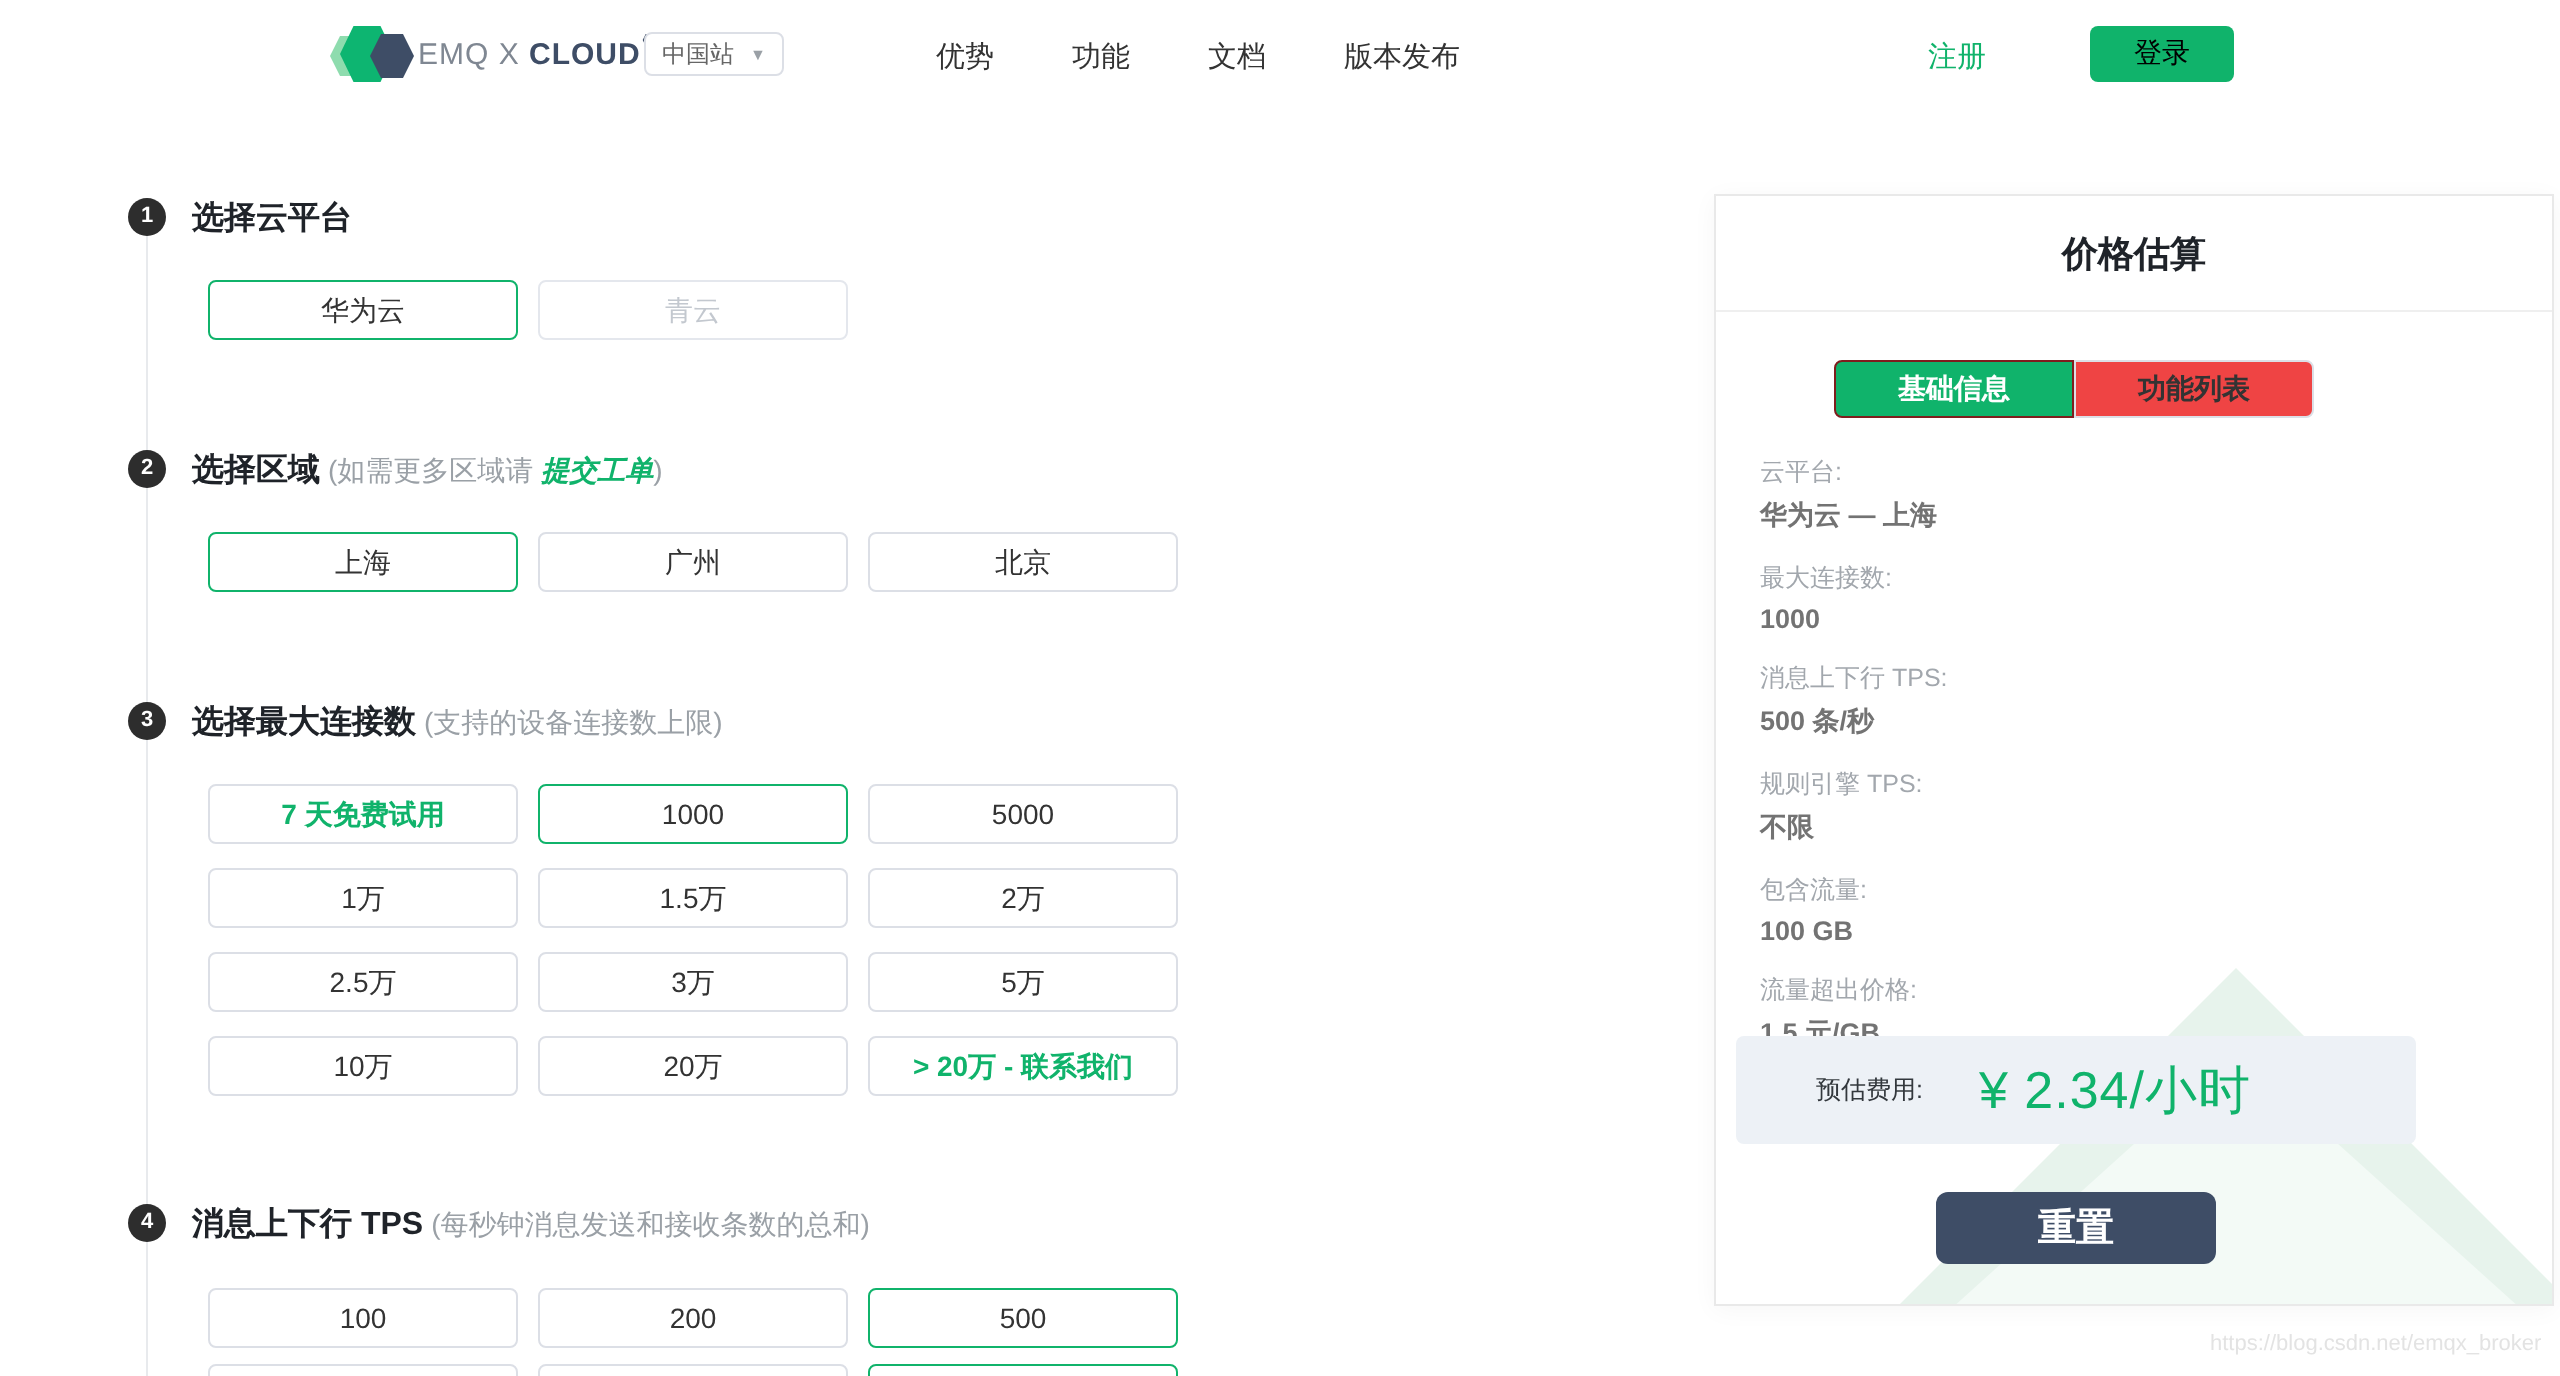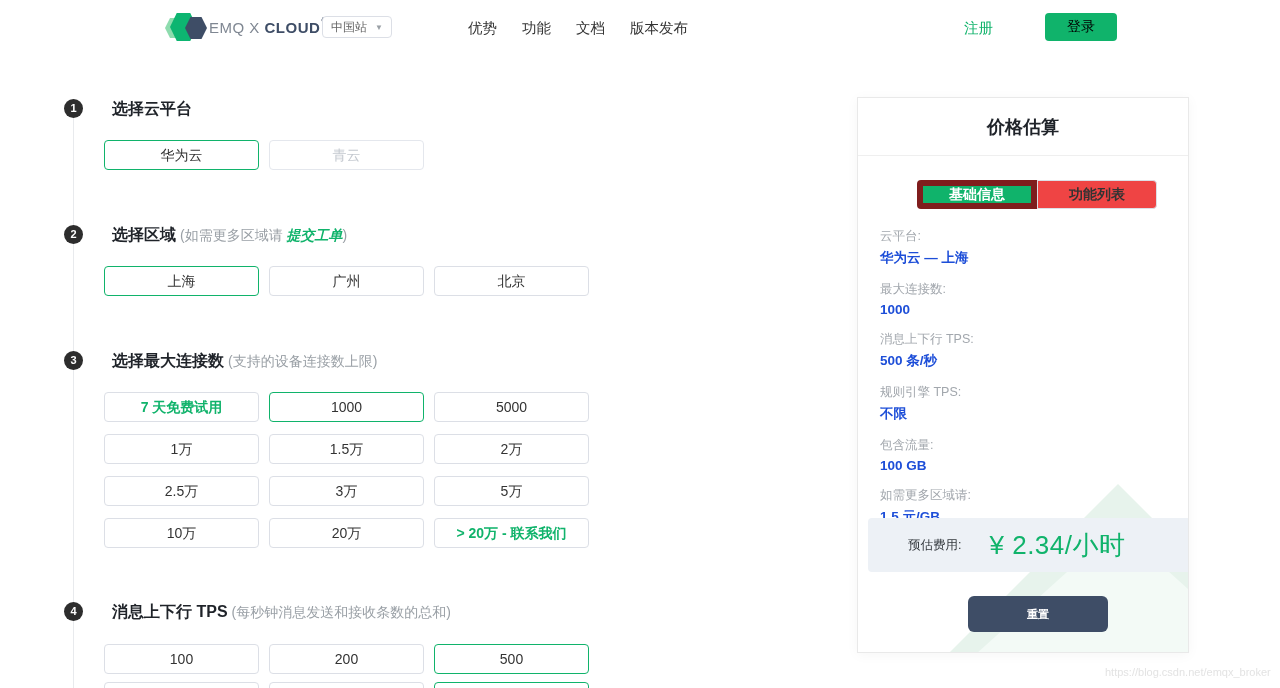--- a/index.html
+++ b/index.html
@@ -14,54 +14,54 @@
   .hex { position:absolute; }
   .hexshape { clip-path: polygon(25% 0, 75% 0, 100% 50%, 75% 100%, 25% 100%, 0 50%); }
   .hex-light { left:0; top:5px; width:20px; height:20px; background:#8edcae; z-index:1; }
   .hex-green { left:5px; top:0; width:27px; height:28px; background:#0db571; z-index:2; }
   .hex-navy  { left:20px; top:4px; width:22px; height:22px; background:#3e4d66; z-index:3; }
   .brand-text { position:absolute; left:44px; top:6px; font-size:15px; color:#7f8792; letter-spacing:.5px; white-space:nowrap; }
   .brand-text b { color:#3e4d66; font-weight:bold; }
   .sup-hex { display:inline-block; width:6px; height:6px; background:#3e4d66; clip-path: polygon(25% 0, 75% 0, 100% 50%, 75% 100%, 25% 100%, 0 50%); vertical-align:top; margin-left:1px; margin-top:-2px; }
   .region-select { position:absolute; left:322px; top:16px; height:22px; border:1px solid #dcdfe6; border-radius:4px; display:flex; align-items:center; padding:0 8px; font-size:12px; color:#666; cursor:pointer; background:#fff; }
   .region-select .caret { font-size:8px; color:#9aa0a6; margin-left:8px; }
-  .nav { position:absolute; left:468px; top:19px; display:flex; gap:25px; font-size:14.5px; color:#333; }
+  .nav { position:absolute; left:468px; top:19px; display:flex; gap:39px; font-size:14.5px; color:#333; }
   .nav a { cursor:pointer; text-decoration:none; color:#333; white-space:nowrap; }
   .register-link { position:absolute; left:964px; top:19px; font-size:14.5px; color:#10b36b; font-weight:500; cursor:pointer; }
   .login-btn { position:absolute; left:1045px; top:13px; width:72px; height:28px; background:#10b36b; color:#000000; border:none; border-radius:4px; font-size:14px; cursor:pointer; font-family:inherit; }
 
   
   .vline { position:absolute; left:73px; top:108px; width:1px; height:580px; background:#e8eaed; z-index:0; }
   .step { position:absolute; left:0; z-index:1; }
   .badge { position:absolute; left:64px; width:19px; height:19px; border-radius:50%; background:#2d2d2d; color:#fff; font-size:11px; font-weight:bold; text-align:center; line-height:19px; }
-  .step-title { position:absolute; left:112px; font-size:16px; font-weight:bold; color:#1f2329; white-space:nowrap; }
+  .step-title { position:absolute; left:96px; font-size:16px; font-weight:bold; color:#1f2329; white-space:nowrap; }
   .step-title .note { font-size:14px; font-weight:normal; color:#9aa0a6; margin-left:4px; }
   .step-title .note-link { color:#10b36b; font-weight:bold; cursor:pointer;font-style:italic; }
   .opts { position:absolute; left:104px; width:486px; display:flex; flex-wrap:wrap; gap:12px 10px; }
   .opt { width:155px; height:30px; border:1px solid #dcdfe6; border-radius:4px; background:#fff; font-size:14px; color:#333; font-family:inherit; cursor:pointer; text-align:center; line-height:28px; }
   .opt.sel { border-color:#10b36b; }
   .opt.dis { color:#c3c8cf; border-color:#e4e7ed; cursor:default; }
   .opt.link { color:#10b36b; font-weight:bold; }
 
   
-  .panel { position:absolute; left:857px; top:97px; width:332px; height:556px; background:#fff; border:1px solid #e9e9e9; box-shadow:0 2px 12px rgba(0,0,0,.04); overflow:hidden; }
+  .panel { position:absolute; left:857px; top:97px; width:420px; height:556px; background:#fff; border:1px solid #e9e9e9; box-shadow:0 2px 12px rgba(0,0,0,.04); overflow:hidden; }
   .panel-title { position:absolute; left:0; top:0; width:100%; height:58px; line-height:58px; text-align:center; font-size:18px; color:#1f2329; border-bottom:1px solid #efefef; z-index:2; }
   .tabs { position:absolute; left:59px; top:82px; display:flex; z-index:2; }
   .tab { width:120px; height:29px; font-size:14px; font-weight:bold; font-family:inherit; cursor:pointer; border:1px solid #dcdfe6; background:#ef4444; color:#333; border-radius:0 4px 4px 0; }
-  .tab.active { background:#10b36b; border:6px solid #7f1d1d; color:#fff; border-radius:4px 0 0 4px; }
+  .tab.active { background:#10b36b; border:1px solid #7f1d1d; color:#fff; border-radius:4px 0 0 4px; }
   .details { position:absolute; left:22px; top:130px; z-index:2; }
   .detail { margin-bottom:14px; }
   .detail dt { font-size:12.5px; color:#a2a7ad; margin-bottom:4px; }
-  .detail dd { font-size:13.5px; color:#1d4ed8; font-weight:bold; }
+  .detail dd { font-size:13.5px; color:#737373; font-weight:bold; }
   .deco-tri-outer { position:absolute; left:90px; top:386px; width:340px; height:170px; background:#e7f3ec; clip-path:polygon(50% 0, 100% 100%, 0 100%); z-index:0; }
   .deco-tri-inner { position:absolute; left:118px; top:428px; width:284px; height:128px; background:#f3faf6; clip-path:polygon(50% 0, 100% 100%, 0 100%); z-index:0; }
   .price-bar { position:absolute; left:10px; top:420px; width:340px; height:54px; background:#edf1f6; border-radius:4px; display:flex; align-items:center; padding-left:12px; z-index:2; }
   .price-label { font-size:12.5px; color:#33383d;margin-left:28px; }
   .price-value { font-size:26px; color:#10b36b; margin-left:28px; letter-spacing:.5px; }
-  .reset-btn { position:absolute; left:110px; top:498px; width:140px; height:36px; background:#3e4d66; color:#fff; border:none; border-radius:6px; font-size:11px; font-weight:bold; font-family:inherit; cursor:pointer; z-index:2; }
+  .reset-btn { position:absolute; left:110px; top:498px; width:140px; height:36px; background:#3e4d66; color:#fff; border:none; border-radius:6px; font-size:19px; font-weight:bold; font-family:inherit; cursor:pointer; z-index:2; }
 
   .watermark { position:absolute; left:1105px; top:666px; font-size:11px; color:#e3e3e3; z-index:5; }
 </style>
 </head>
 <body>
 
 <div class="header">
   <div class="logo">
     <span class="hex hexshape hex-light"></span>
     <span class="hex hexshape hex-green"></span>
@@ -160,21 +160,21 @@
     </div>
     <div class="detail">
       <dt>规则引擎 TPS:</dt>
       <dd>不限</dd>
     </div>
     <div class="detail">
       <dt>包含流量:</dt>
       <dd>100 GB</dd>
     </div>
     <div class="detail">
-      <dt>如需更多区域请:</dt>
+      <dt>流量超出价格:</dt>
       <dd>1.5 元/GB</dd>
     </div>
   </dl>
   <div class="price-bar">
     <span class="price-label">预估费用:</span>
     <span class="price-value">¥ 2.34/小时</span>
   </div>
   <button class="reset-btn">重置</button>
 </aside>
 

